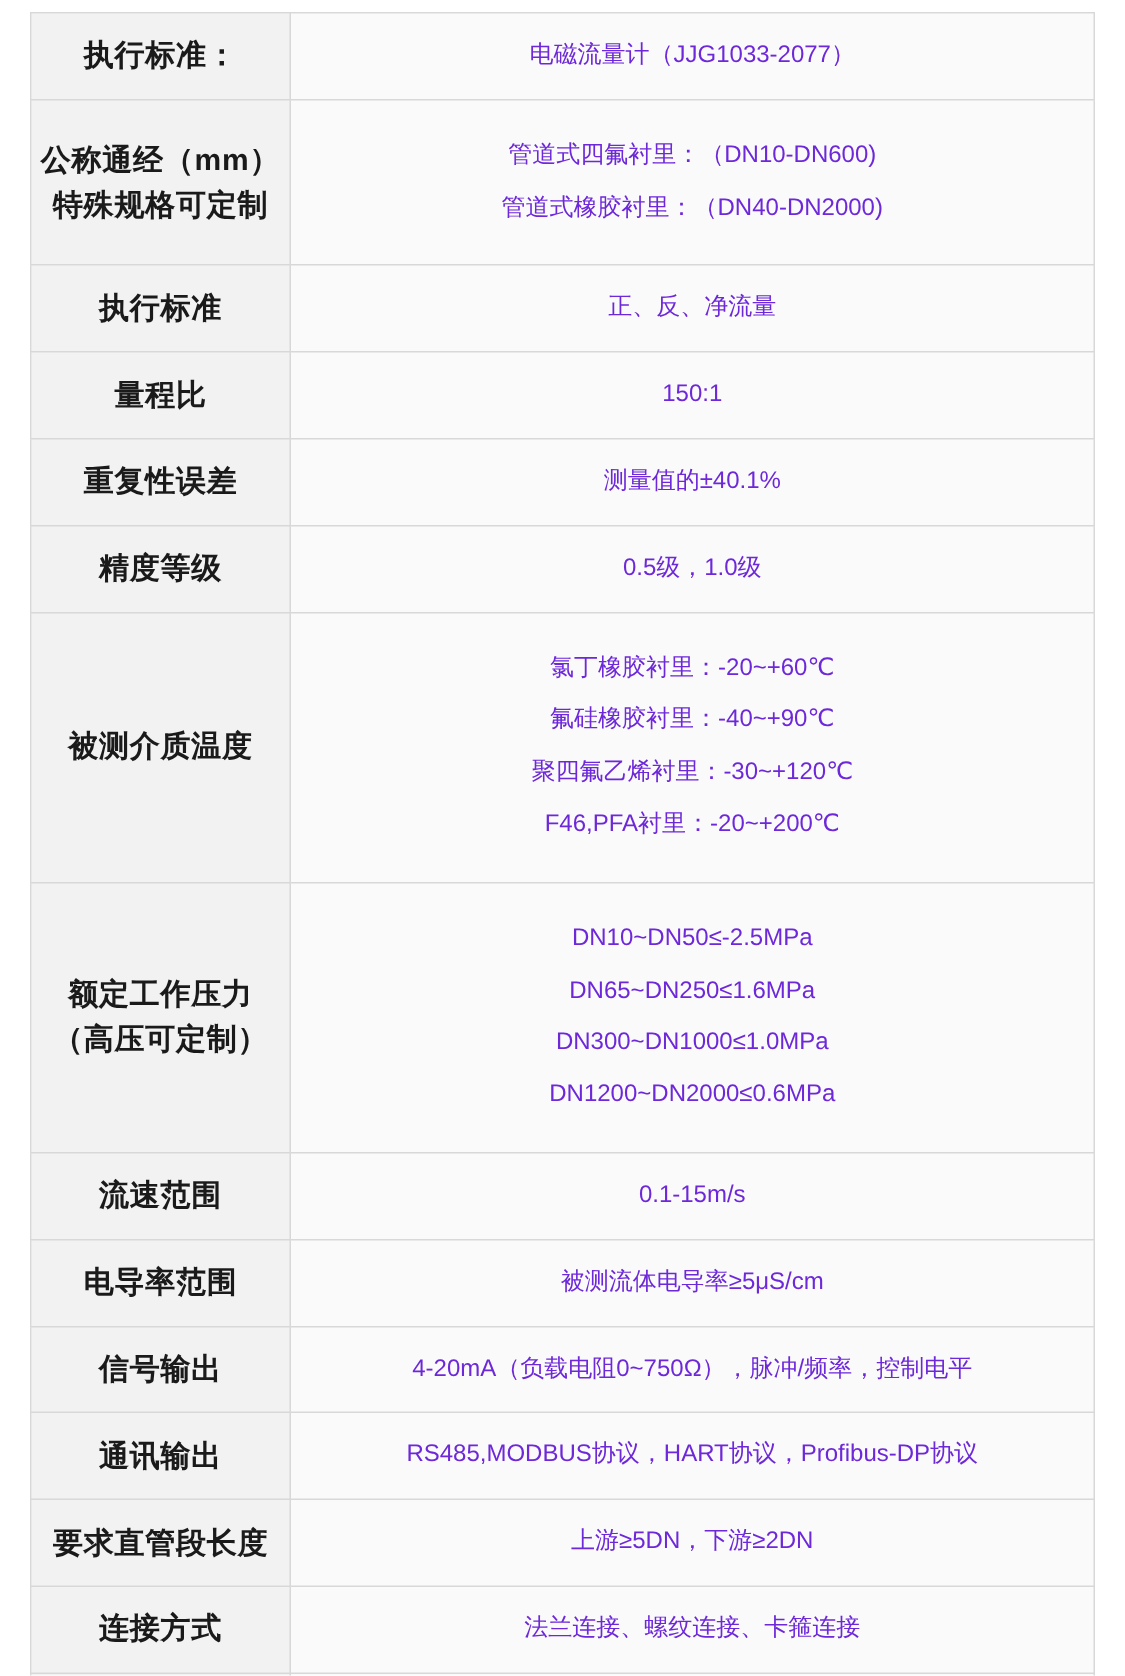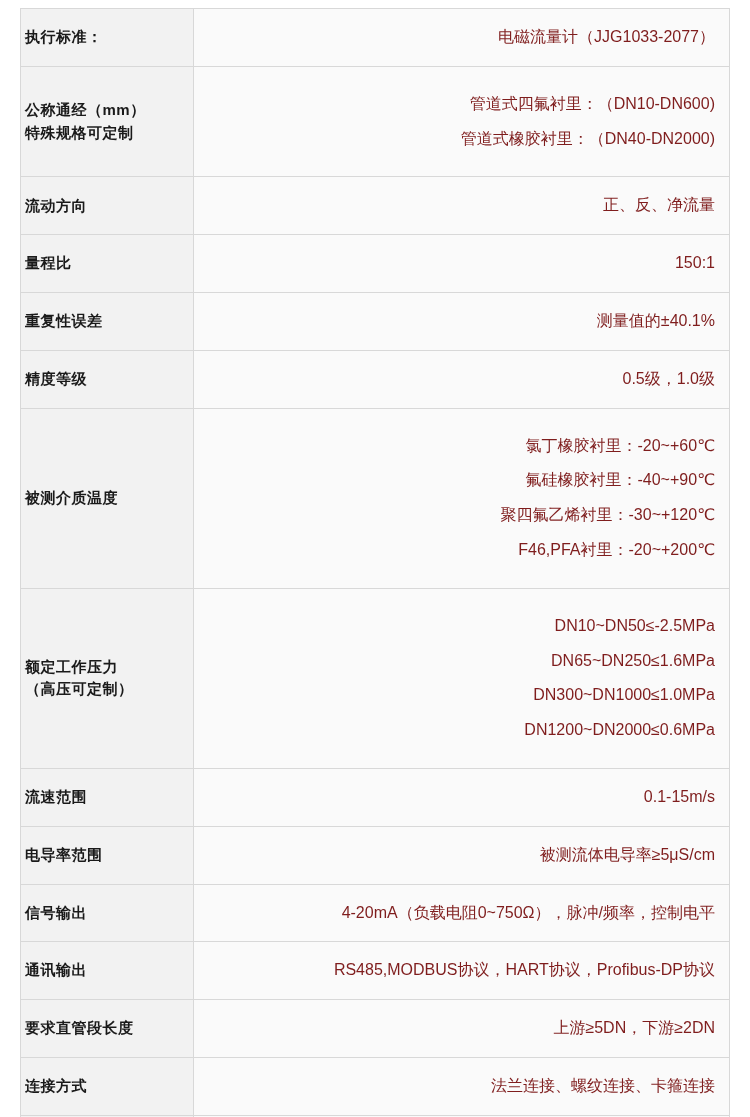--- a/index.html
+++ b/index.html
@@ -19,32 +19,33 @@
     margin: 8px 20px 0 20px;
     table-layout: fixed;
   }
   #spec-table td {
     border: 1px solid #d8d8d8;
     vertical-align: middle;
   }
   td.label {
     width: 164px;
     background: #f2f2f2;
-    font-size: 15px;
+    text-align: center;
+    font-size: 20px;
     font-weight: bold;
     color: #1a1a1a;
     letter-spacing: 0.5px;
     padding: 6px 4px;
     line-height: 1.5;
   }
   td.value {
     background: #fafafa;
-    text-align: right;
+    text-align: center;
     font-size: 16px;
-    color: #7f1d1d;
+    color: #6d28d9;
     padding: 20px 14px;
     line-height: 1.55;
   }
   td.value .line {
     display: block;
     padding: 5px 0;
   }
   td.value.single {
     padding-top: 11px;
     padding-bottom: 11px;
@@ -71,21 +72,21 @@
           <span class="l">公称通经（mm）</span>
           <span class="l">特殊规格可定制</span>
         </td>
         <td class="value">
           <span class="line">管道式四氟衬里：（DN10-DN600)</span>
           <span class="line">管道式橡胶衬里：（DN40-DN2000)</span>
         </td>
       </tr>
       <tr>
         <td class="label">
-          <span class="l">流动方向</span>
+          <span class="l">执行标准</span>
         </td>
         <td class="value single">
           <span class="line">正、反、净流量</span>
         </td>
       </tr>
       <tr>
         <td class="label">
           <span class="l">量程比</span>
         </td>
         <td class="value single">

